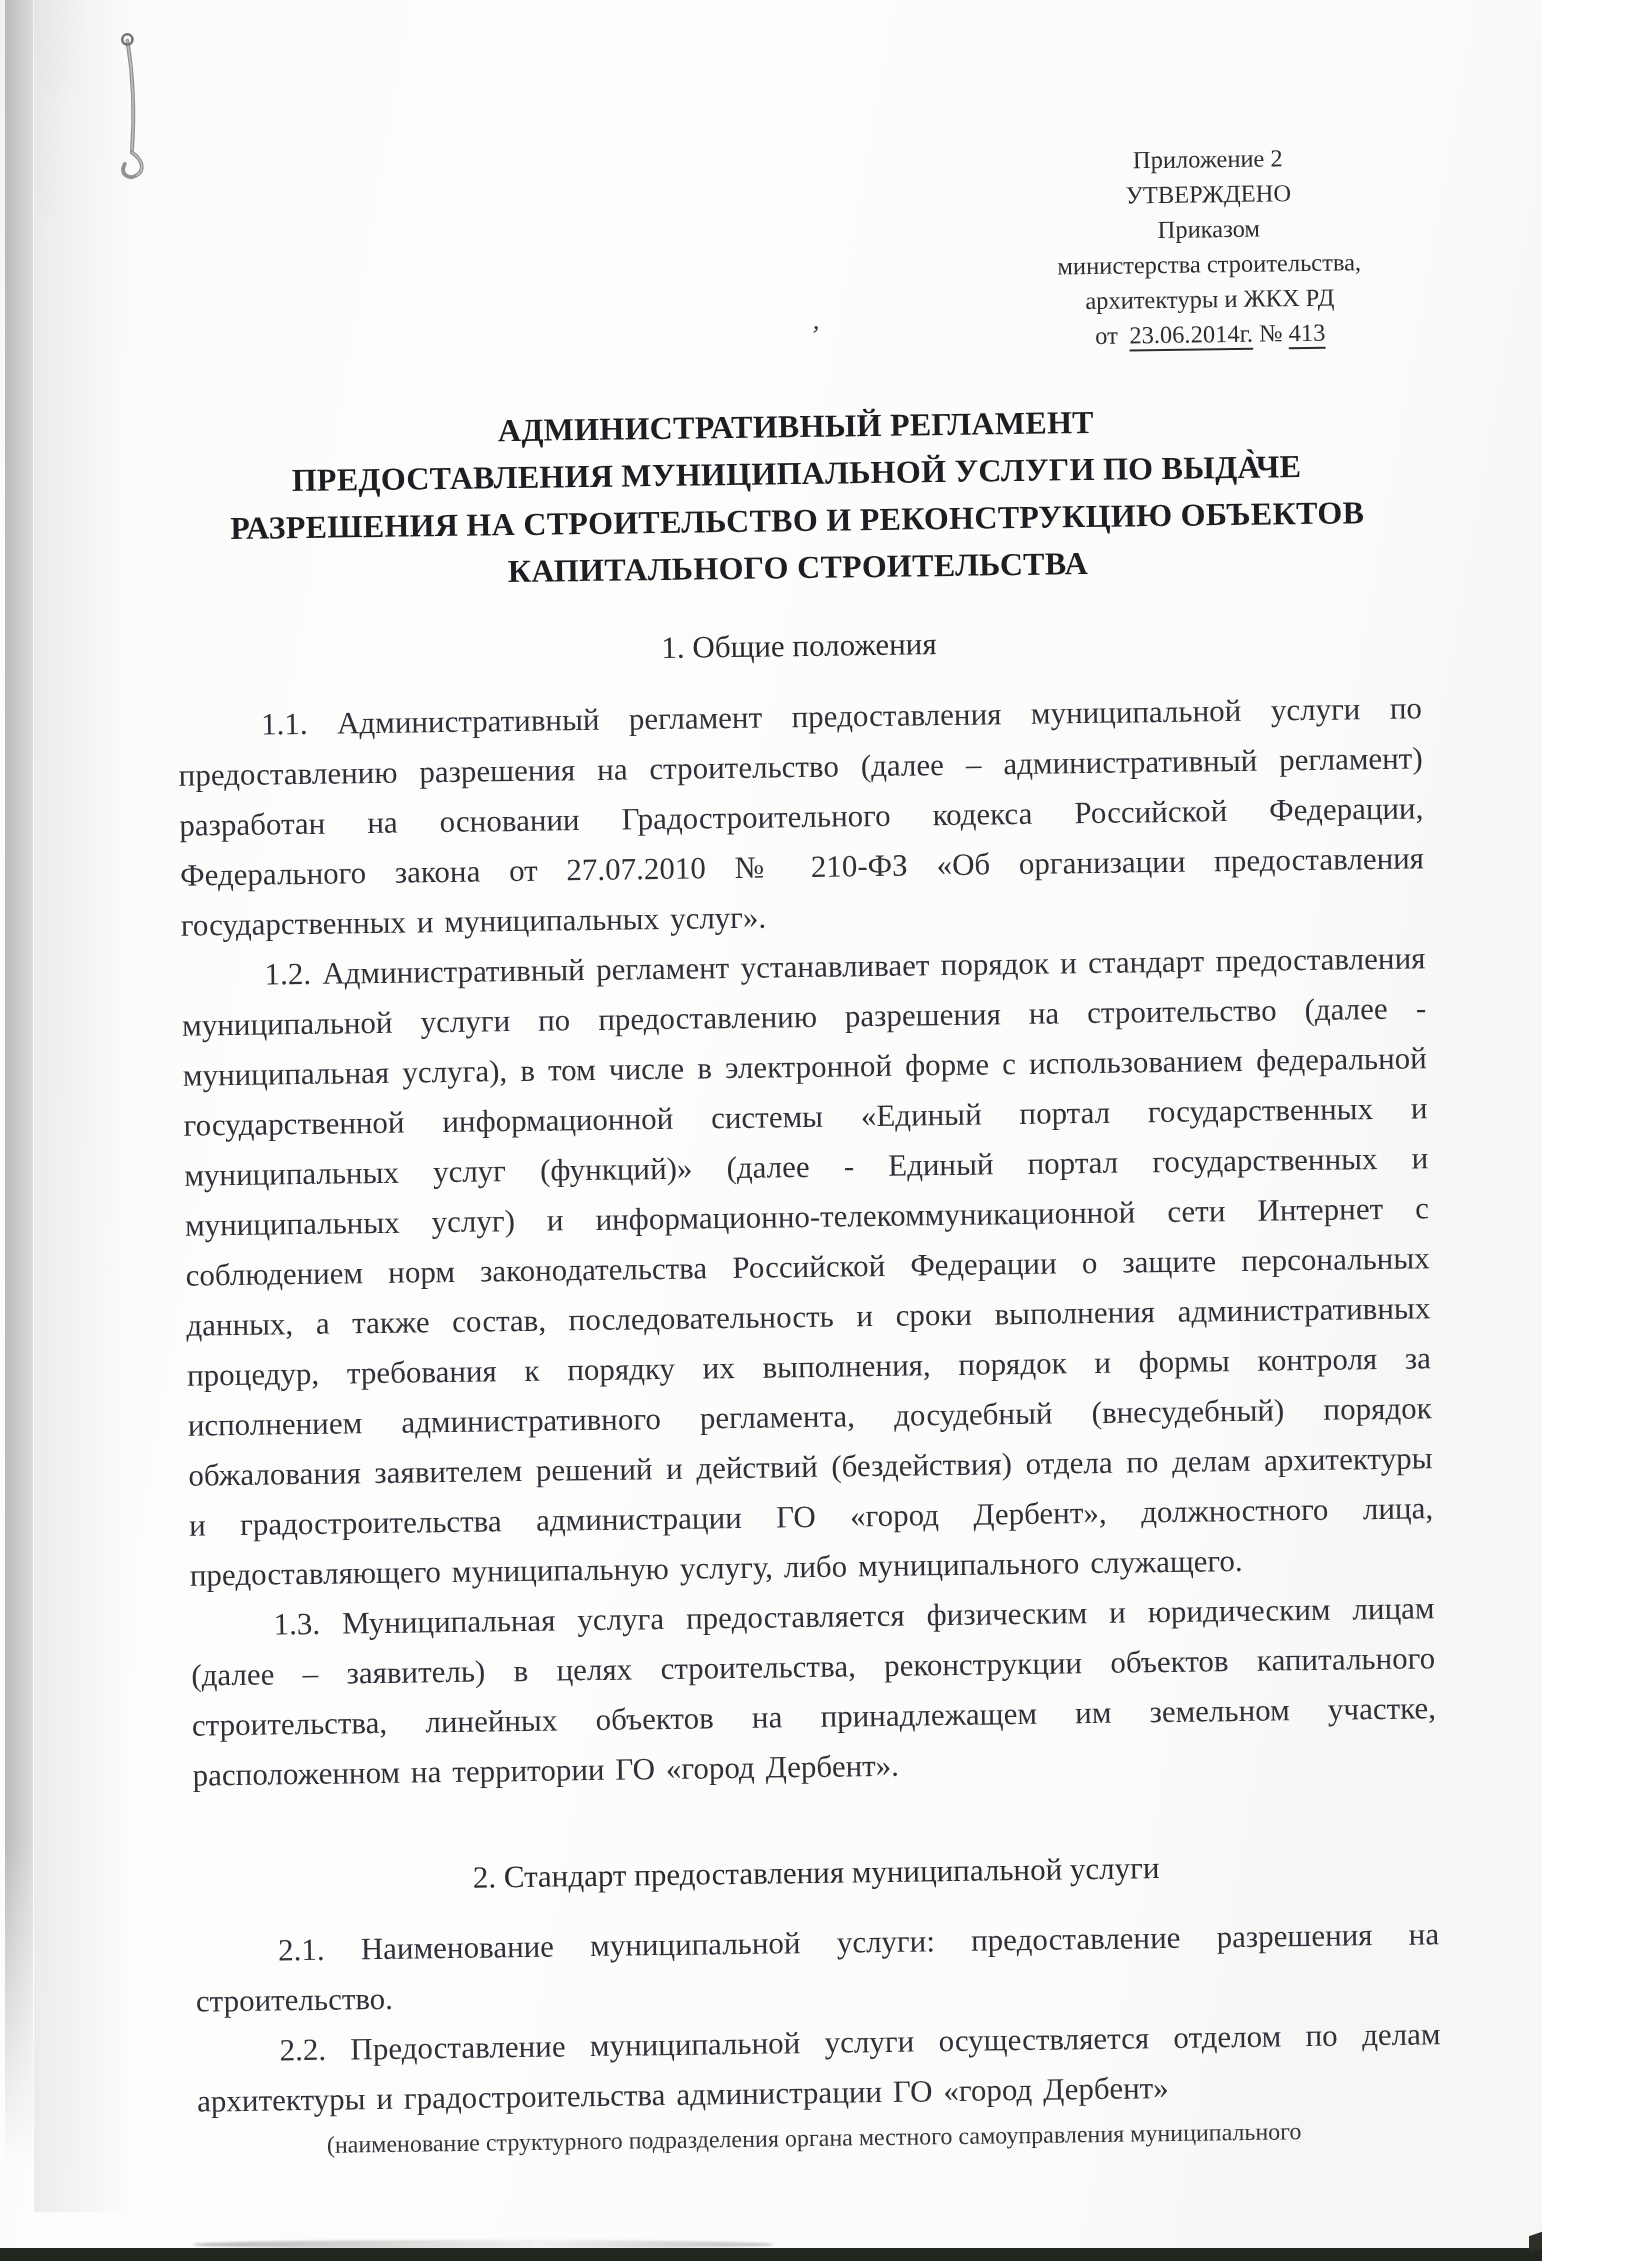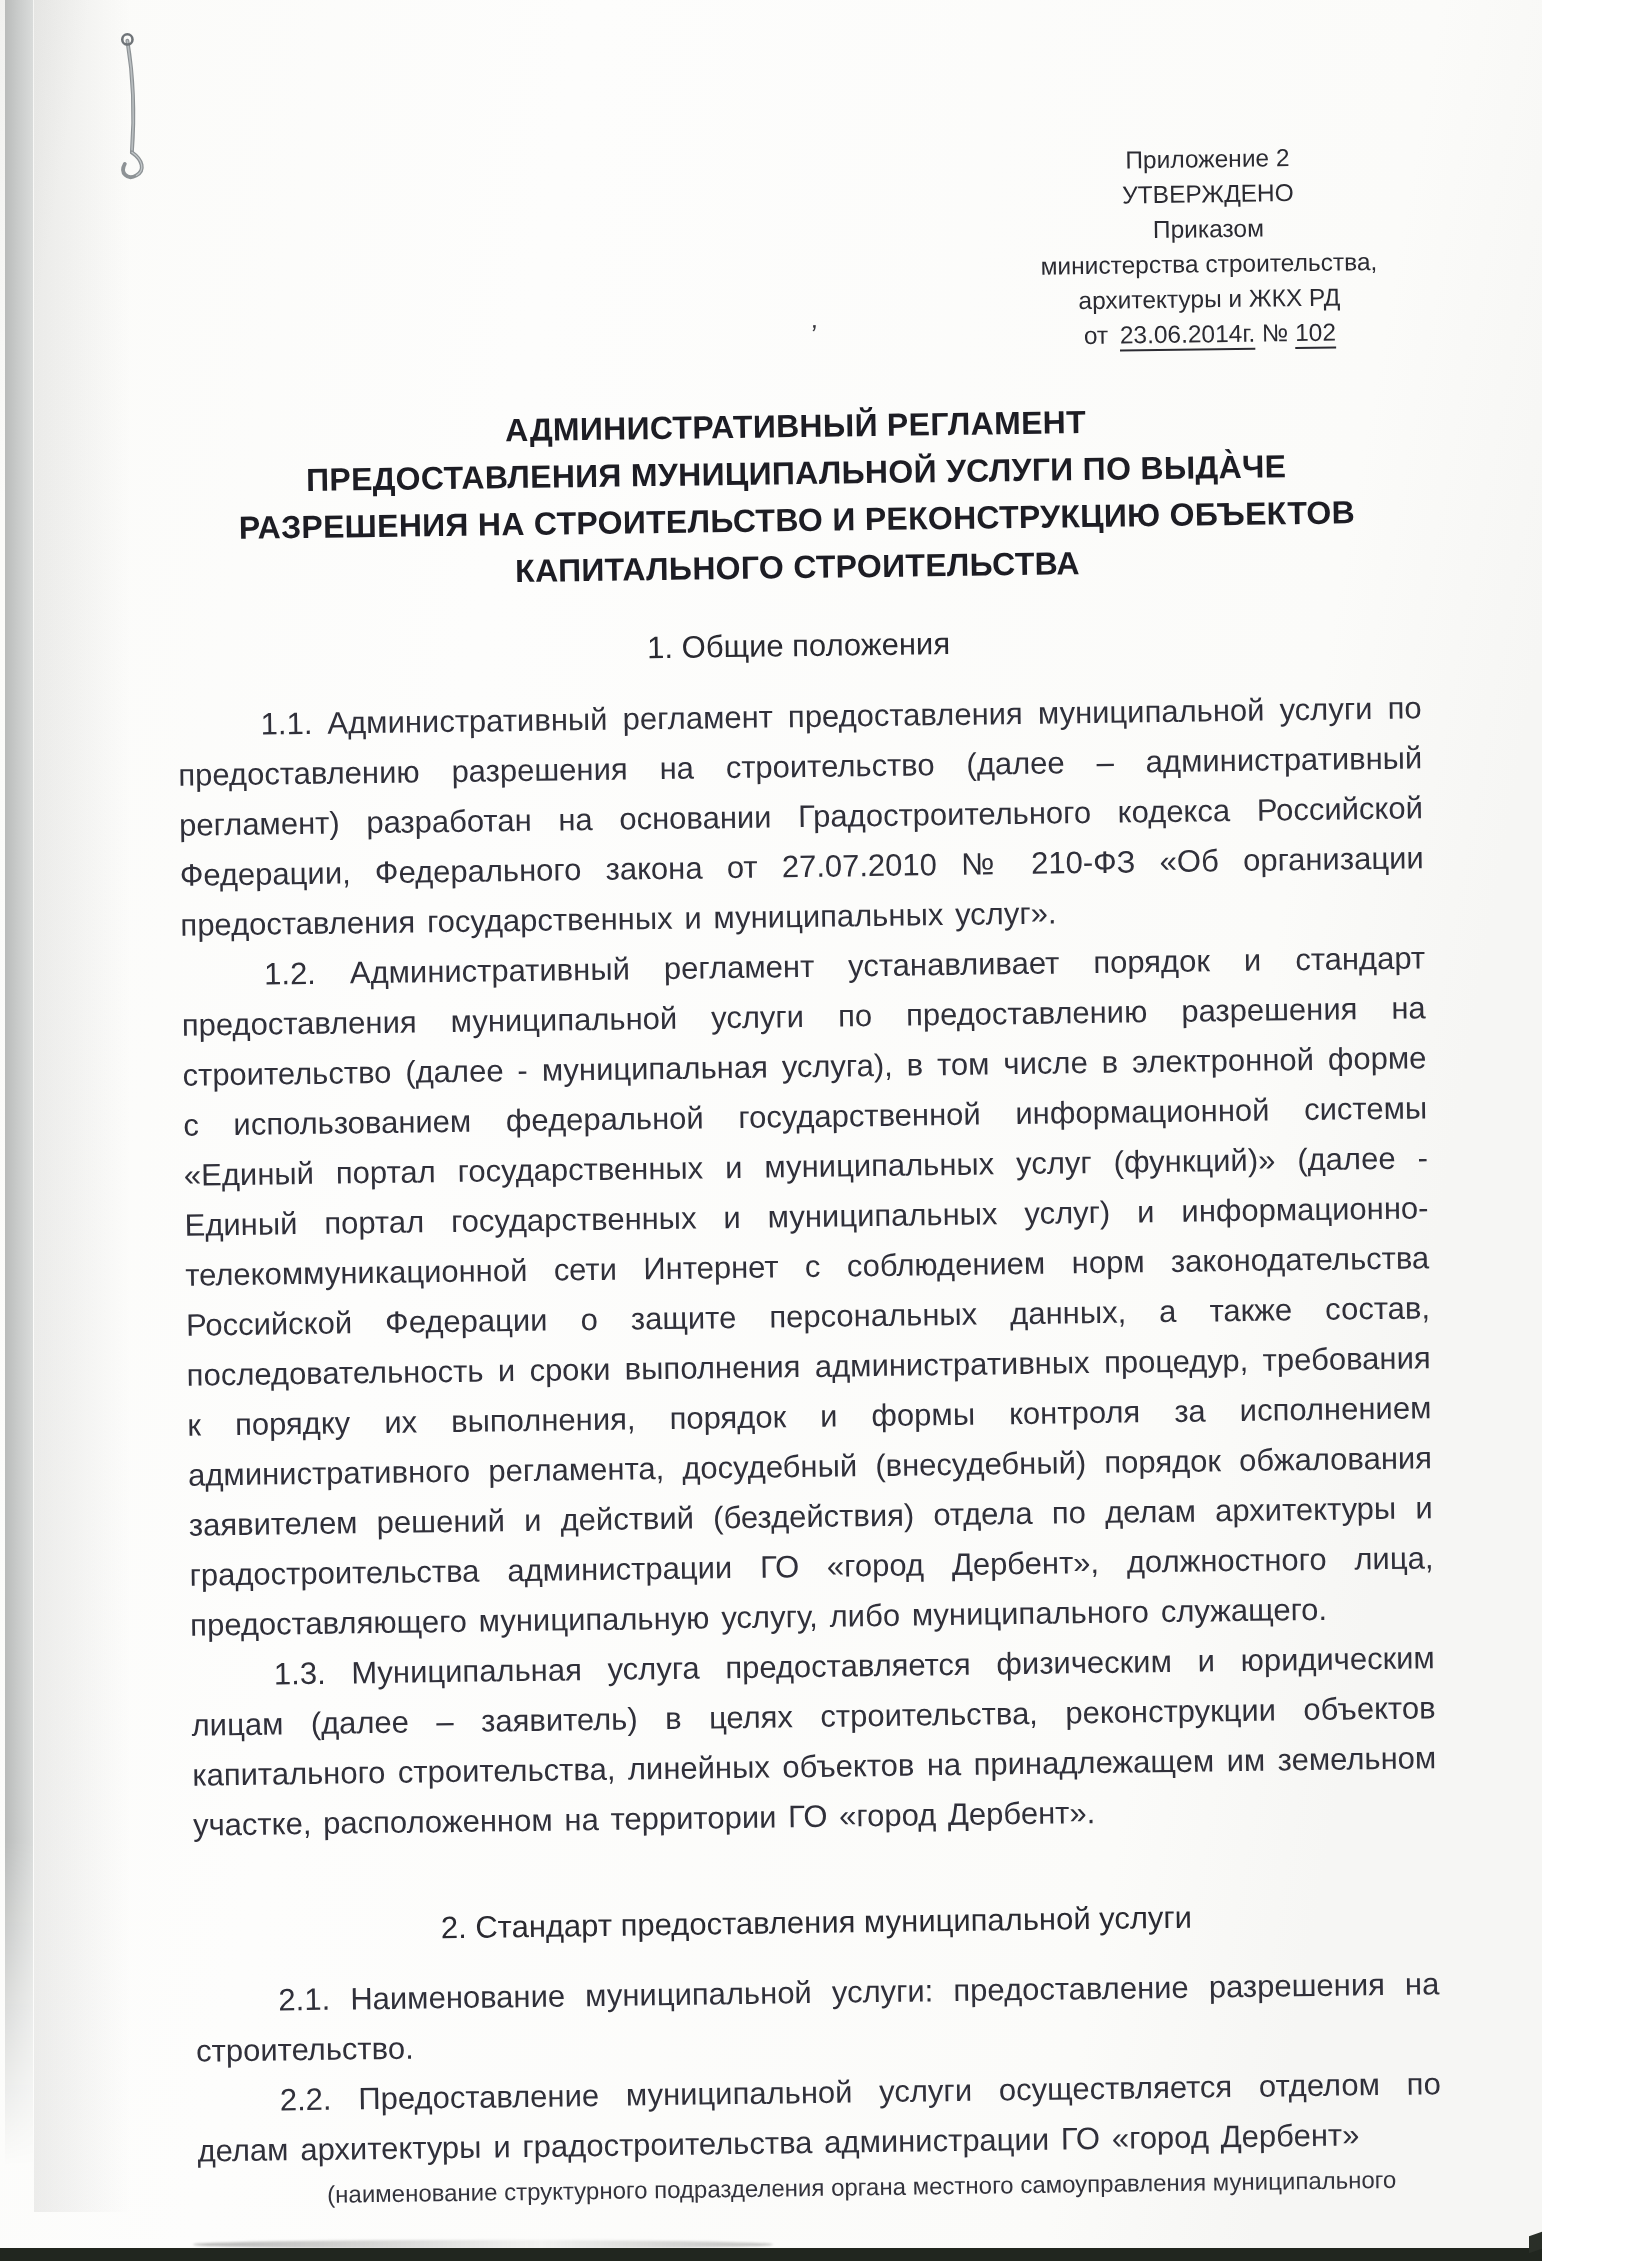--- a/index.html
+++ b/index.html
@@ -7,21 +7,21 @@
     padding: 0;
     background: #ffffff;
   }
   .page {
     position: relative;
     width: 1542px;
     height: 2261px;
     background:
       linear-gradient(100deg, #f1f1ef 0px, #fbfbf9 90px, #fdfdfc 580px, #fbfbf9 1419px, #f6f6f4 1630px);
     overflow: hidden;
-    font-family: Liberation Sans, sans-serif;
+    font-family: Liberation Serif, serif;
     color: #2e2e35;
   }
   
   .edge-strip {
     position: absolute;
     left: 5.2px;
     top: 0;
     width: 28px;
     height: 2166px;
     background: linear-gradient(to right, #b9bbba 0%, #c9cbca 45%, #dadcdb 100%);
@@ -163,21 +163,21 @@
   <div class="content">
 
     <div class="approval">
       <div>Приложение 2</div>
       <div>УТВЕРЖДЕНО</div>
       <div>Приказом</div>
       <div>министерства строительства,</div>
       <div>архитектуры и ЖКХ РД</div>
       <div>
         <span>от</span><span class="sp"></span><span class="u">23.06.2014г.</span>
-        <span>№</span> <span class="u">102</span>
+        <span>№</span> <span class="u">413</span>
       </div>
     </div>
 
     <div class="stray-mark">’</div>
 
     <div class="title">
       <div>АДМИНИСТРАТИВНЫЙ РЕГЛАМЕНТ</div>
       <div>ПРЕДОСТАВЛЕНИЯ МУНИЦИПАЛЬНОЙ УСЛУГИ ПО ВЫДА̀ЧЕ</div>
       <div>РАЗРЕШЕНИЯ НА СТРОИТЕЛЬСТВО И РЕКОНСТРУКЦИЮ ОБЪЕКТОВ</div>
       <div>КАПИТАЛЬНОГО СТРОИТЕЛЬСТВА</div>

